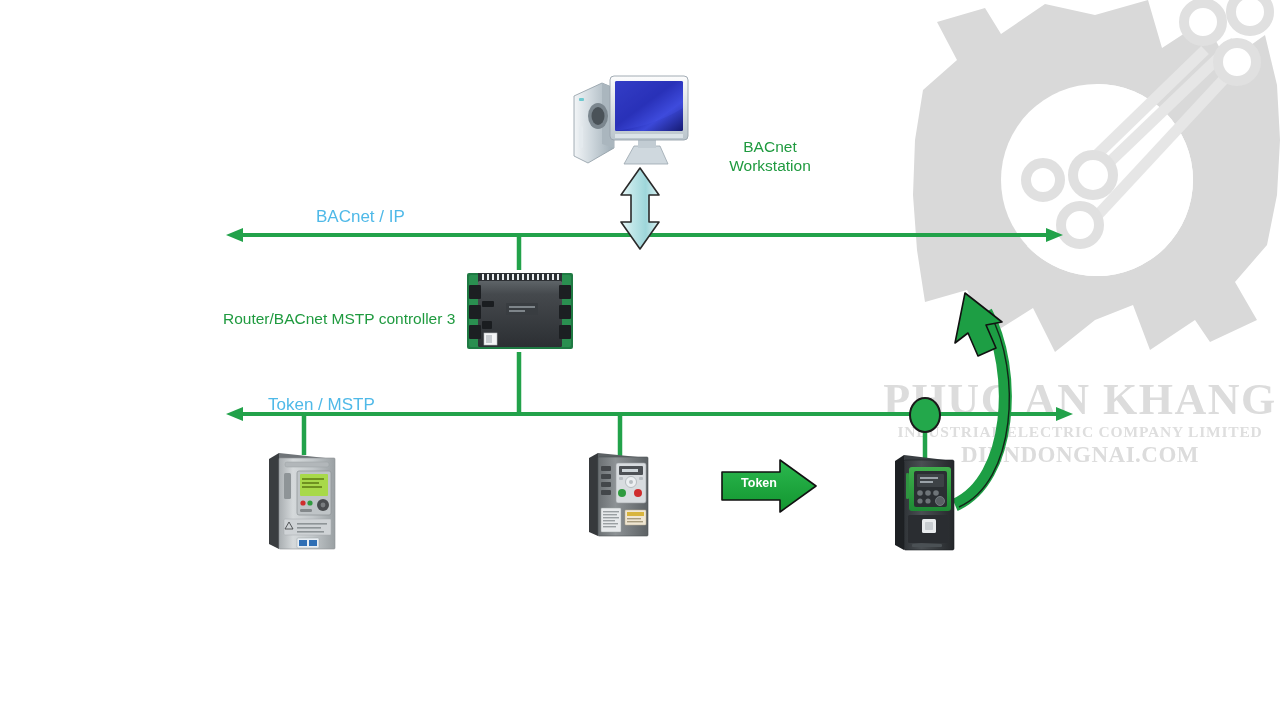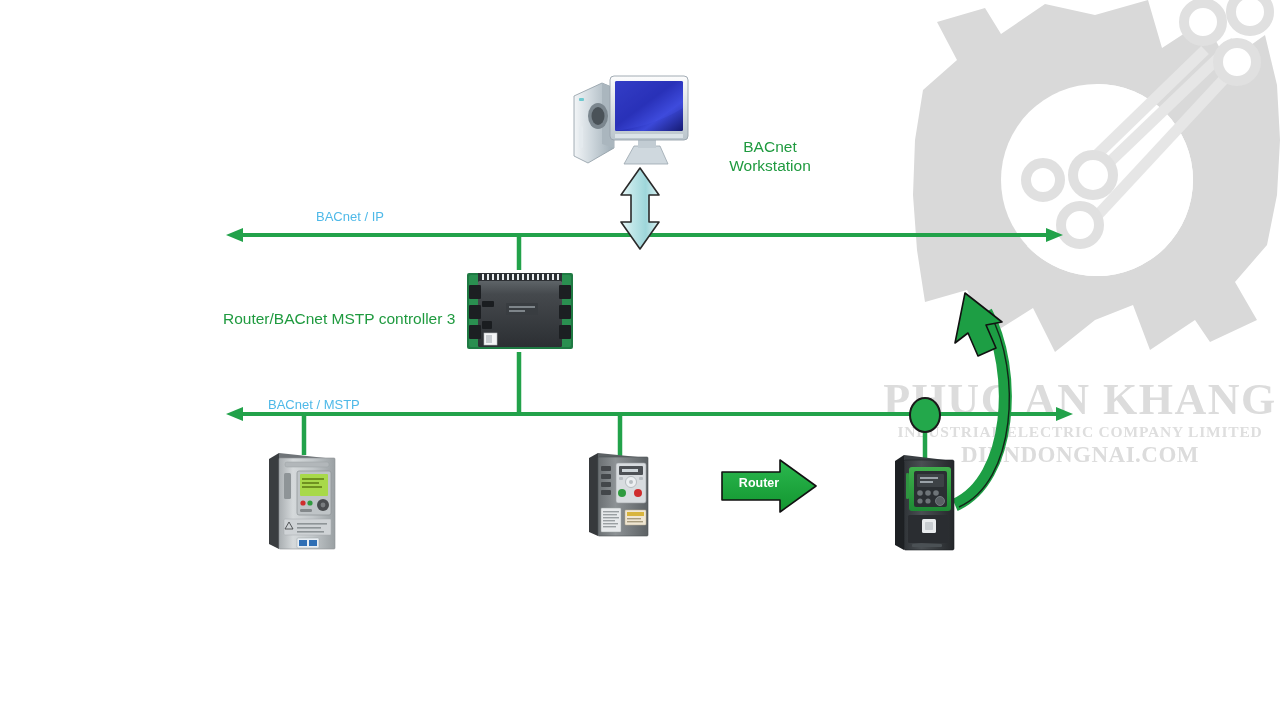--- a/index.html
+++ b/index.html
@@ -77,21 +77,21 @@
     white-space: pre-line;
     user-select: none;
   }
   .lbl-green {
     color: #1f9a3f;
     font-size: 15.5px;
     line-height: 19px;
   }
   .lbl-blue {
     color: #4fb9e8;
-    font-size: 13px;
+    font-size: 17px;
     line-height: 19px;
   }
   #label-bacnet-ip { left: 316px; top: 207px; }
   #label-bacnet-mstp { left: 268px; top: 395px; }
   #label-router { left: 223px; top: 309px; }
   #label-workstation {
     left: 700px; top: 101px;
     width: 140px; text-align: center; margin-top: 36px;
   }
   #token-label {
@@ -209,25 +209,25 @@
       <path d="M955 505 C1012 480 1018 370 986 312" fill="none" stroke="#1d9e44" stroke-width="13" stroke-linecap="butt"></path>
       <path d="M955 505 C1012 480 1018 370 986 312" fill="none" stroke="#111111" stroke-width="1.4" stroke-linecap="butt" transform="translate(4,2)" opacity="0.85"></path>
       <polygon points="965,293 1002,322 986,325 996,348 978,356 968,333 955,343" fill="#1d9e44" stroke="#111111" stroke-width="1.6" stroke-linejoin="round"></polygon>
     </g>
 
     <g>
       <polygon points="722,472 780,472 780,460 816,486 780,512 780,500 722,500" fill="url(#gradToken)" stroke="#111111" stroke-width="1.6" stroke-linejoin="round"></polygon>
     </g>
   </svg>
 
-  <div class="abs" id="token-label">Router</div>
+  <div class="abs" id="token-label">Token</div>
 
   <div class="abs lbl lbl-blue" id="label-bacnet-ip">BACnet / IP</div>
 
-  <div class="abs lbl lbl-blue" id="label-bacnet-mstp">BACnet / MSTP</div>
+  <div class="abs lbl lbl-blue" id="label-bacnet-mstp">Token / MSTP</div>
 
   <div class="abs lbl lbl-green" id="label-router">Router/BACnet MSTP controller 3</div>
 
   <div class="abs lbl lbl-green" id="label-workstation">BACnet
 Workstation</div>
 
   <svg class="abs device" id="device-workstation" viewBox="0 0 122 105" xmlns="http://www.w3.org/2000/svg">
     <defs>
       <linearGradient id="towerG" x1="0" y1="0" x2="1" y2="0">
         <stop offset="0%" stop-color="#f2f5f7"></stop>

